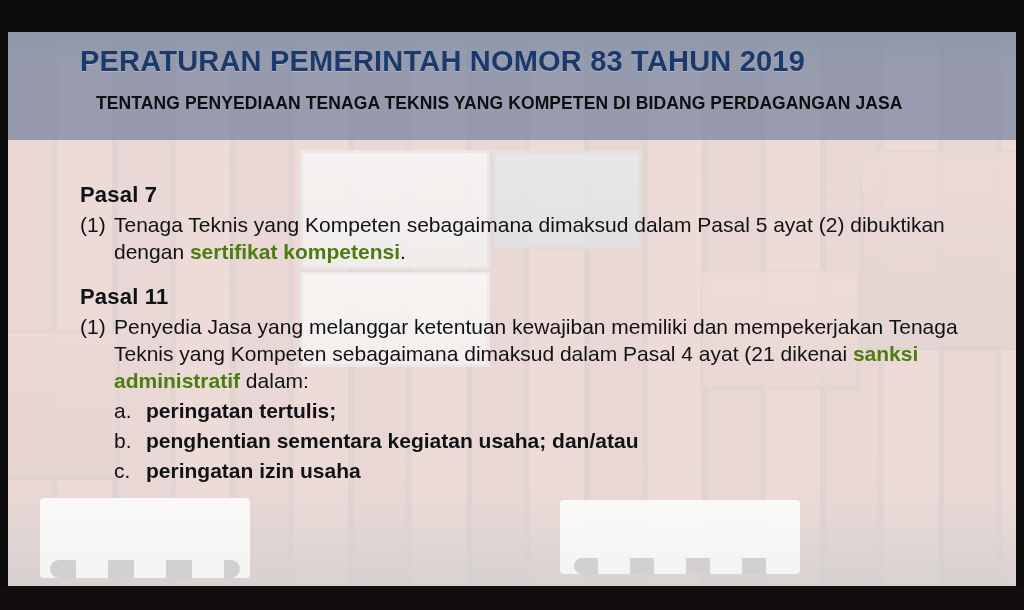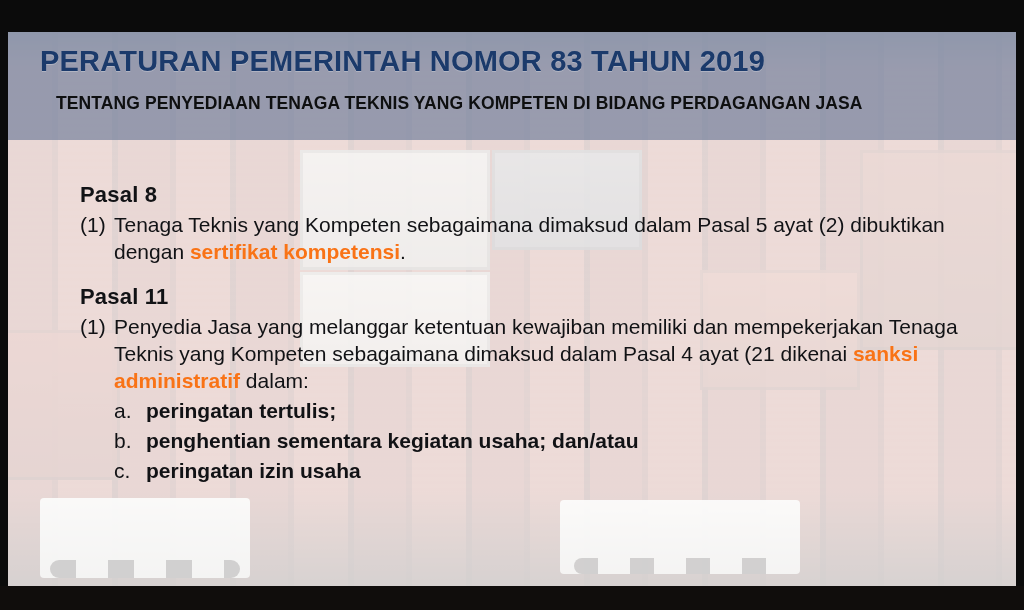--- a/index.html
+++ b/index.html
@@ -89,21 +89,21 @@
 
   
   #header {
     position: absolute;
     left: 8px;
     top: 32px;
     width: 1008px;
     height: 108px;
     background: rgba(152,163,184,0.92);
     box-sizing: border-box;
-    padding: 14px 0 0 32px;
+    padding: 14px 0 0 72px;
   }
   #title {
     color: #1b3a6b;
     font-size: 29px;
     font-weight: bold;
     letter-spacing: 0.2px;
     line-height: 1.1;
     margin: 0 0 8px 0;
     text-shadow: 0 1px 0 rgba(255,255,255,0.25);
   }
@@ -135,21 +135,21 @@
     display: flex;
     font-size: 21px;
     line-height: 1.28;
     margin: 0;
   }
   .clause-num {
     width: 34px;
     flex: 0 0 34px;
   }
   .clause-text { flex: 1 1 auto; }
-  .hl { color: #f97316; font-weight: bold; }
+  .hl { color: #4d7c0f; font-weight: bold; }
   .sublist {
     margin: 2px 0 0 34px;
     padding: 0;
     list-style: none;
     font-size: 21px;
     line-height: 1.42;
   }
   .sublist li { display: flex; }
   .sub-num { width: 32px; flex: 0 0 32px; }
   .sub-text { flex: 1 1 auto; font-weight: bold; }
@@ -178,21 +178,21 @@
   <div id="wash"></div>
 
   <div id="header">
     <div id="title">PERATURAN PEMERINTAH NOMOR 83 TAHUN 2019</div>
     <div id="subtitle">TENTANG PENYEDIAAN TENAGA TEKNIS YANG KOMPETEN DI BIDANG PERDAGANGAN JASA</div>
   </div>
 
   <div id="body">
 
     <div class="article">
-      <div class="article-title">Pasal 8</div>
+      <div class="article-title">Pasal 7</div>
       <div class="clause">
         <span class="clause-num">(1)</span>
         <span class="clause-text"><span>Tenaga Teknis yang Kompeten sebagaimana dimaksud dalam Pasal 5 ayat (2) dibuktikan dengan </span><span class="hl">sertifikat kompetensi</span><span>.</span></span>
       </div>
     </div>
 
     <div class="article">
       <div class="article-title">Pasal 11</div>
       <div class="clause">
         <span class="clause-num">(1)</span>

